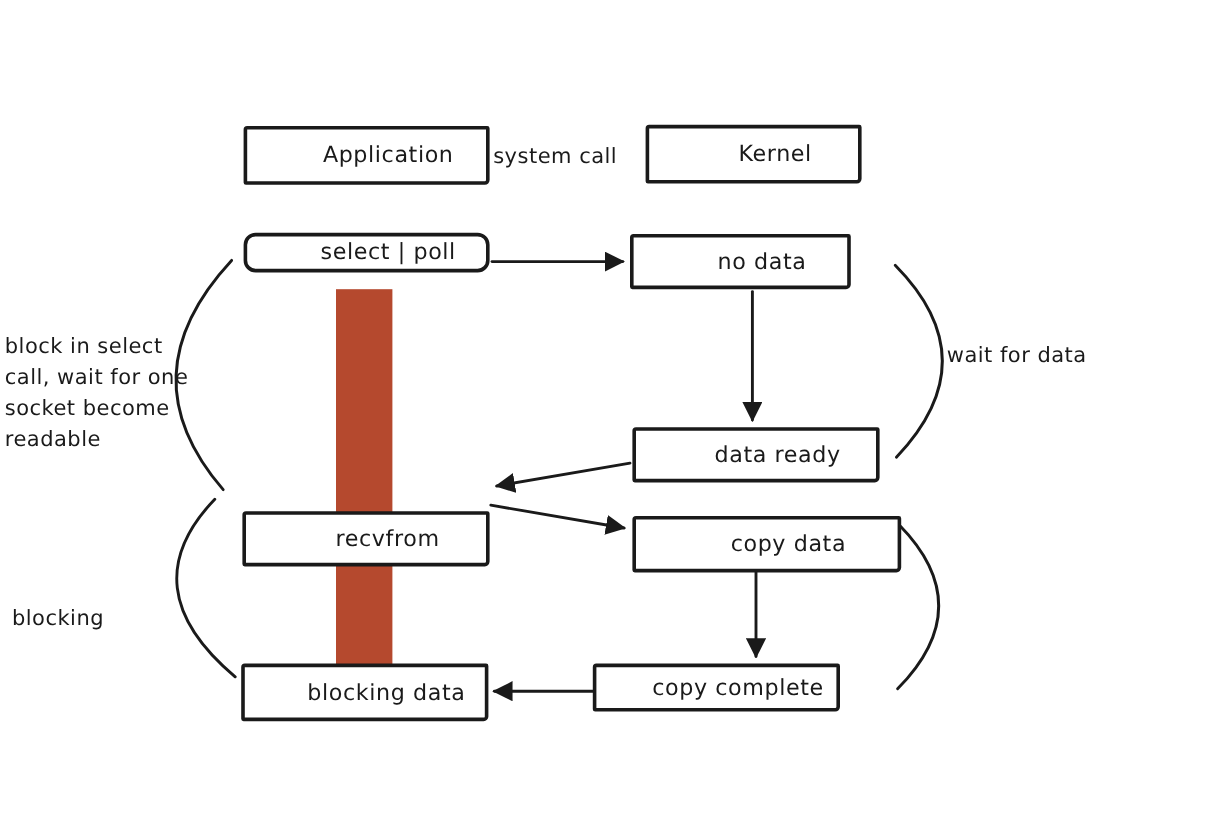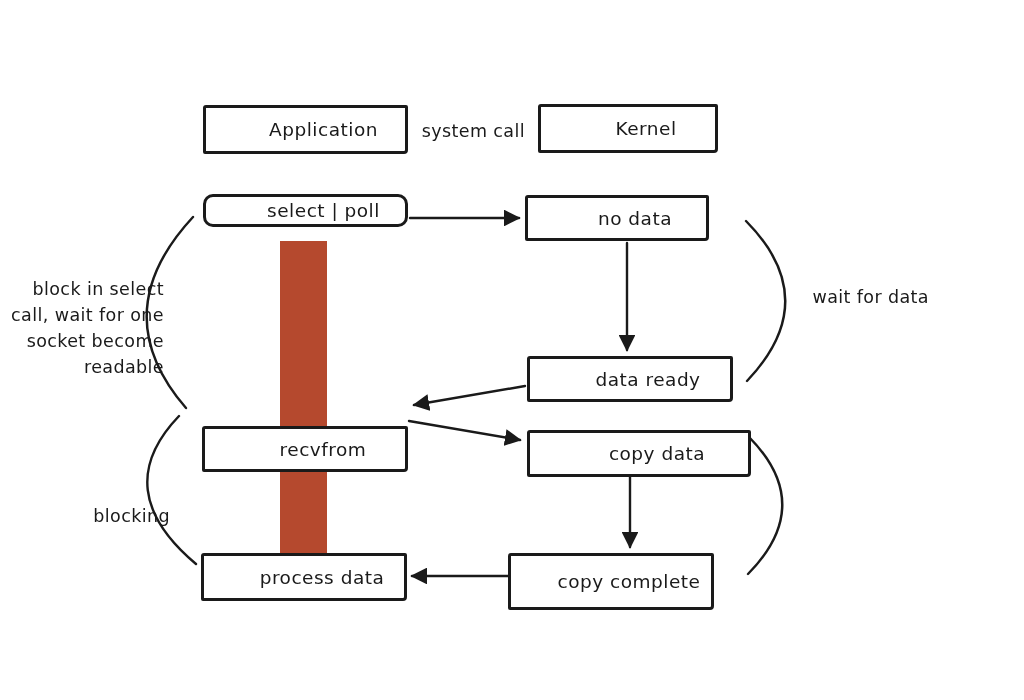--- a/index.html
+++ b/index.html
@@ -25,21 +25,21 @@
     font-size:18.5px;
     letter-spacing:0.5px;
     z-index:3;
     white-space:nowrap;
     padding-left:36px;
   }
   .freelabel{
     position:absolute;
     font-size:17.5px;
     letter-spacing:0.4px;
-    text-align:right;
+    text-align:left;
     line-height:1.48;
     z-index:3;
   }
   #blocking-bar{
     position:absolute;
     left:280px;top:241px;width:47px;height:313px;
     background:var(--bar);
     z-index:1;
   }
   #wires{
@@ -95,29 +95,29 @@
   <div class="node" style="left:203px;top:105px;width:205px;height:49px;">Application</div>
 
   <div class="freelabel" style="left:411px;top:119px;width:114px;">system call</div>
 
   <div class="node" style="left:538px;top:104px;width:180px;height:49px;">Kernel</div>
 
   <div class="node" style="left:203px;top:194px;width:205px;height:33px;border-radius:10px;">select | poll</div>
 
   <div class="node" style="left:202px;top:388px;width:206px;height:46px;margin-top:38px;">recvfrom</div>
 
-  <div class="node" style="left:201px;top:553px;width:206px;height:48px;">process data</div>
+  <div class="node" style="left:201px;top:553px;width:206px;height:48px;">blocking data</div>
 
   <div class="node" style="left:525px;top:195px;width:184px;height:46px;">no data</div>
 
   <div class="node" style="left:527px;top:356px;width:206px;height:46px;">data ready</div>
 
   <div class="node" style="left:527px;top:430px;width:224px;height:47px;">copy data</div>
 
-  <div class="node" style="left:508px;top:553px;width:206px;height:57px;">copy complete</div>
+  <div class="node" style="left:494px;top:553px;width:206px;height:40px;">copy complete</div>
 
   <div class="freelabel" style="left:4px;top:277px;width:160px;">block in select call, wait for one socket become readable</div>
 
   <div class="freelabel" style="left:10px;top:504px;width:160px;">blocking</div>
 
   <div class="freelabel" style="left:789px;top:285px;width:140px;">wait for data</div>
 
 
 </div>
 

